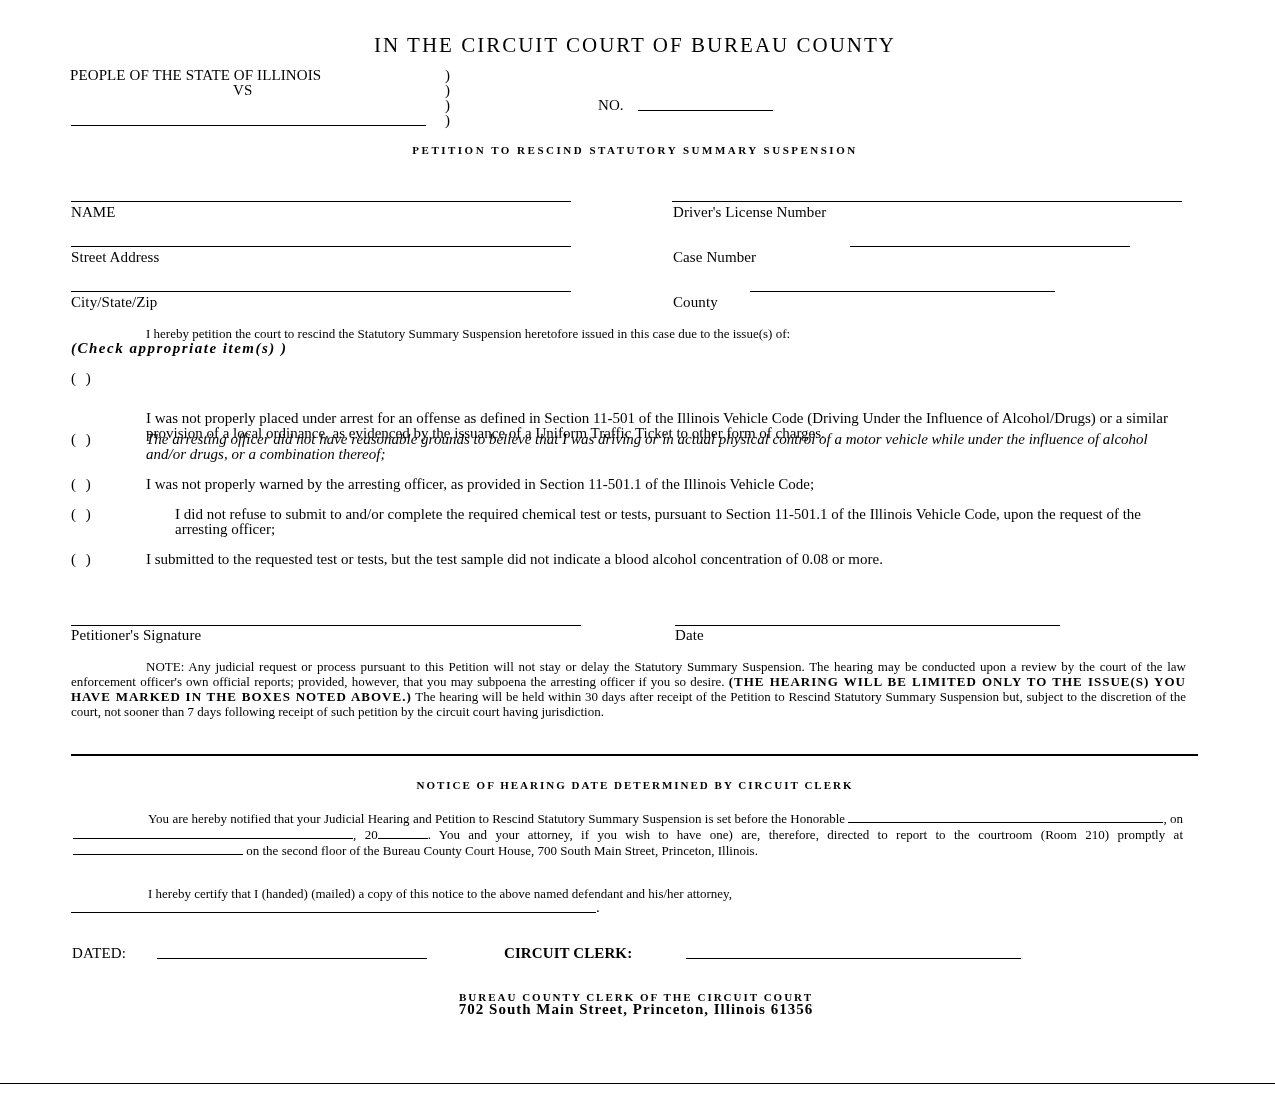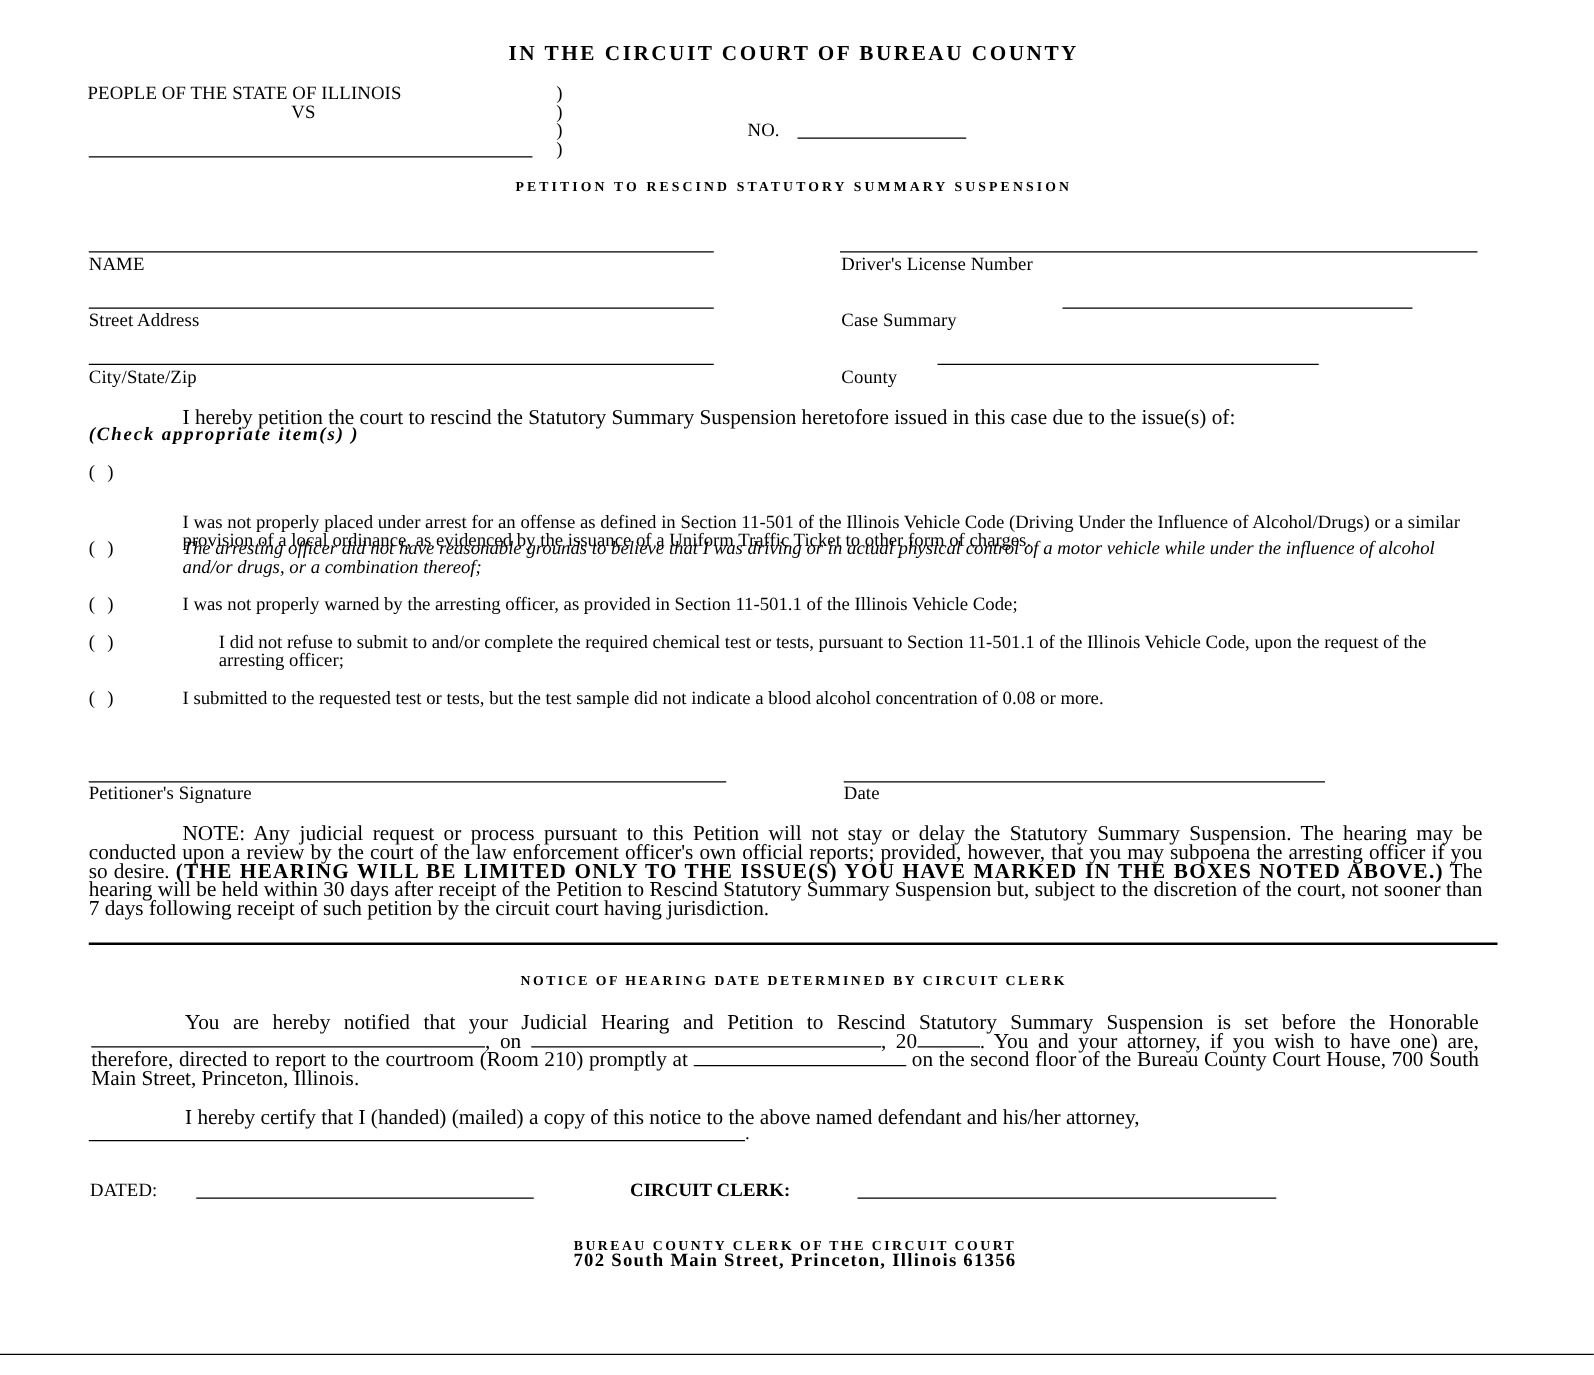--- a/index.html
+++ b/index.html
@@ -1,24 +1,24 @@
 <!DOCTYPE html>
 <html><head>
 <meta charset="utf-8">
 <style>
   html, body { margin: 0; padding: 0; background: #ffffff; }
   body { width: 1275px; height: 1100px; position: relative; overflow: hidden; font-family: "Liberation Serif", "DejaVu Serif", serif; color: #000; }
   .abs { position: absolute; }
   .t { font-size: 15px; line-height: 15px; white-space: nowrap; letter-spacing: 0.1px; }
   .b { font-weight: bold; }
-  .title { font-size: 17px; font-weight: bold; letter-spacing: 2px; }
+  .title { font-size: 21px; font-weight: normal; letter-spacing: 2px; }
   .subtitle { font-size: 11px; font-weight: bold; letter-spacing: 2.5px; }
   .line { position: absolute; border-bottom: 1px solid #000; height: 0; }
   .line.thick { border-bottom: 2px solid #000; }
-  .para { font-size: 17px; line-height: 15px; }
+  .para { font-size: 13px; line-height: 15px; }
   .item-text { position: absolute; left: 146px; width: 1040px; font-size: 15px; line-height: 15px; }
   .chk { position: absolute; left: 71px; font-size: 15px; line-height: 15px; letter-spacing: 3px; }
   .field { display: inline-block; border-bottom: 1px solid #000; height: 12px; vertical-align: baseline; }
 </style>
 </head>
 <body>
 
 <div class="abs title" style="left:0; width:1270px; top:33px; text-align:center;">IN THE CIRCUIT COURT OF BUREAU COUNTY</div>
 
 <div class="abs t" style="left:70px; top:68px;">PEOPLE OF THE STATE OF ILLINOIS</div>
@@ -36,21 +36,21 @@
 <div class="line" style="left:71px; top:201px; width:500px;"></div>
 <div class="abs t" style="left:71px; top:205px;">NAME</div>
 <div class="line" style="left:71px; top:246px; width:500px;"></div>
 <div class="abs t" style="left:71px; top:250px;">Street Address</div>
 <div class="line" style="left:71px; top:291px; width:500px;"></div>
 <div class="abs t" style="left:71px; top:295px;">City/State/Zip</div>
 
 <div class="line" style="left:672px; top:201px; width:510px;"></div>
 <div class="abs t" style="left:673px; top:205px;">Driver's License Number</div>
 <div class="line" style="left:850px; top:246px; width:280px;"></div>
-<div class="abs t" style="left:673px; top:250px;">Case Summary</div>
+<div class="abs t" style="left:673px; top:250px;">Case Number</div>
 <div class="line" style="left:750px; top:291px; width:305px;"></div>
 <div class="abs t" style="left:673px; top:295px;">County</div>
 
 <div class="abs para" style="left:146px; top:326px; white-space:nowrap;">I hereby petition the court to rescind the Statutory Summary Suspension heretofore issued in this case due to the issue(s) of:</div>
 <div class="abs t b" style="left:71px; top:341px; letter-spacing:1.5px;font-style:italic;">(Check appropriate item(s) )</div>
 
 <div class="chk" style="top:371px;">( )</div>
 <div class="item-text" style="top:371px;margin-top:40px;">I was not properly placed under arrest for an offense as defined in Section 11-501 of the Illinois Vehicle Code (Driving Under the Influence of Alcohol/Drugs) or a similar provision of a local ordinance, as evidenced by the issuance of a Uniform Traffic Ticket to other form of charges.</div>
 
 <div class="chk" style="top:432px;">( )</div>

